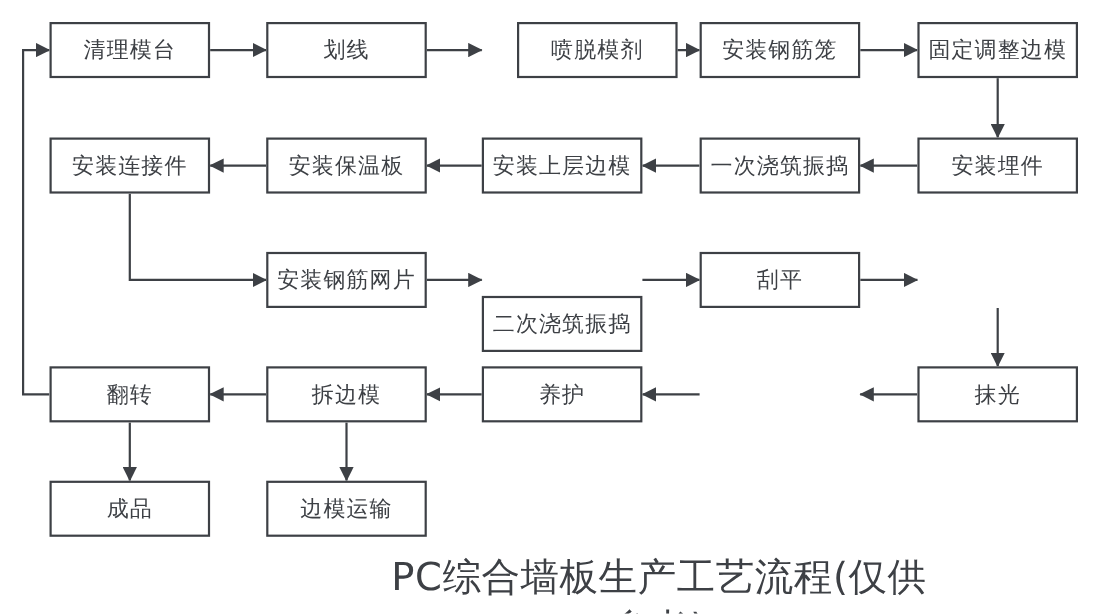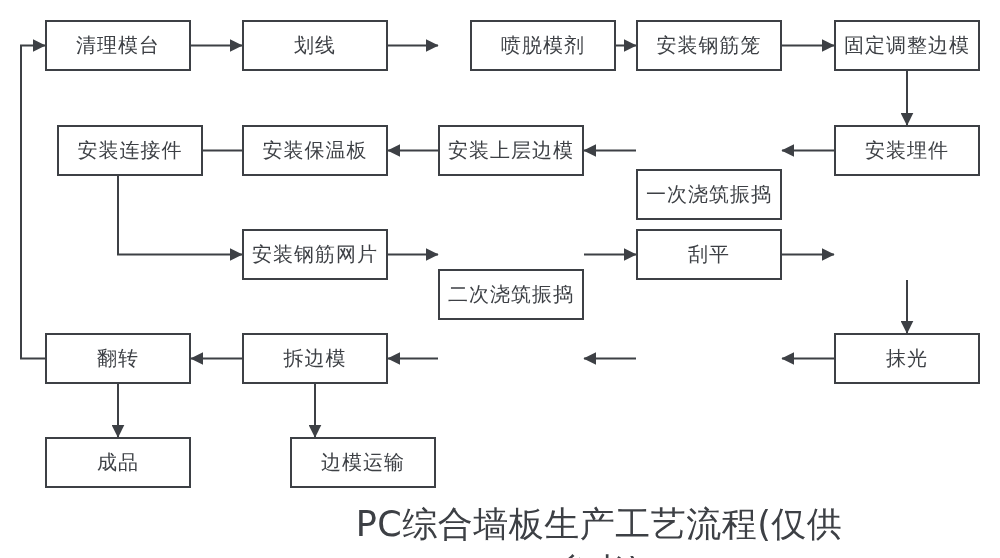--- a/index.html
+++ b/index.html
@@ -94,29 +94,30 @@
       <polyline points="45,358.5 21,358.5 21,45.5 45,45.5" class="edge" marker-end="url(#arrowhead)"></polyline>
     </svg>
 
   <div class="nodes-layer">
       <div class="node" style="left: 45px; top: 20px;">清理模台</div>
       <div class="node" style="left: 242px; top: 20px;">划线</div>
       <div class="node" style="left: 438px; top: 20px; margin-left: 32px;">喷脱模剂</div>
       <div class="node" style="left: 636px; top: 20px;">安装钢筋笼</div>
       <div class="node" style="left: 834px; top: 20px;">固定调整边模</div>
       <div class="node" style="left: 834px; top: 125px;">安装埋件</div>
-      <div class="node" style="left: 636px; top: 125px; margin-top: 44px;">一次浇筑振捣</div>
+      <div class="node" style="left: 636px; top: 125px;">一次浇筑振捣</div>
       <div class="node" style="left: 438px; top: 125px;">安装上层边模</div>
       <div class="node" style="left: 242px; top: 125px;">安装保温板</div>
-      <div class="node" style="left: 45px; top: 125px; margin-left: 12px;">安装连接件</div>
+      <div class="node" style="left: 45px; top: 125px;">安装连接件</div>
       <div class="node" style="left: 242px; top: 229px;">安装钢筋网片</div>
       <div class="node" style="left: 438px; top: 229px; margin-top: 40px;">二次浇筑振捣</div>
       <div class="node" style="left: 636px; top: 229px; text-align: center;">刮平</div>
       <div class="node" style="left: 834px; top: 333px;">抹光</div>
+      <div class="node" style="left: 438px; top: 333px;">养护</div>
       <div class="node" style="left: 242px; top: 333px; font-family: Liberation Serif, serif;">拆边模</div>
       <div class="node" style="left: 45px; top: 333px; font-family: Liberation Serif, serif;">翻转</div>
       <div class="node" style="left: 45px; top: 437px;">成品</div>
-      <div class="node" style="left: 242px; top: 437px; margin-left: 48px;">边模运输</div>
+      <div class="node" style="left: 242px; top: 437px;">边模运输</div>
     </div>
 
   <div class="title">PC综合墙板生产工艺流程(仅供参考)</div>
 
 </div>
 
 </body></html>

